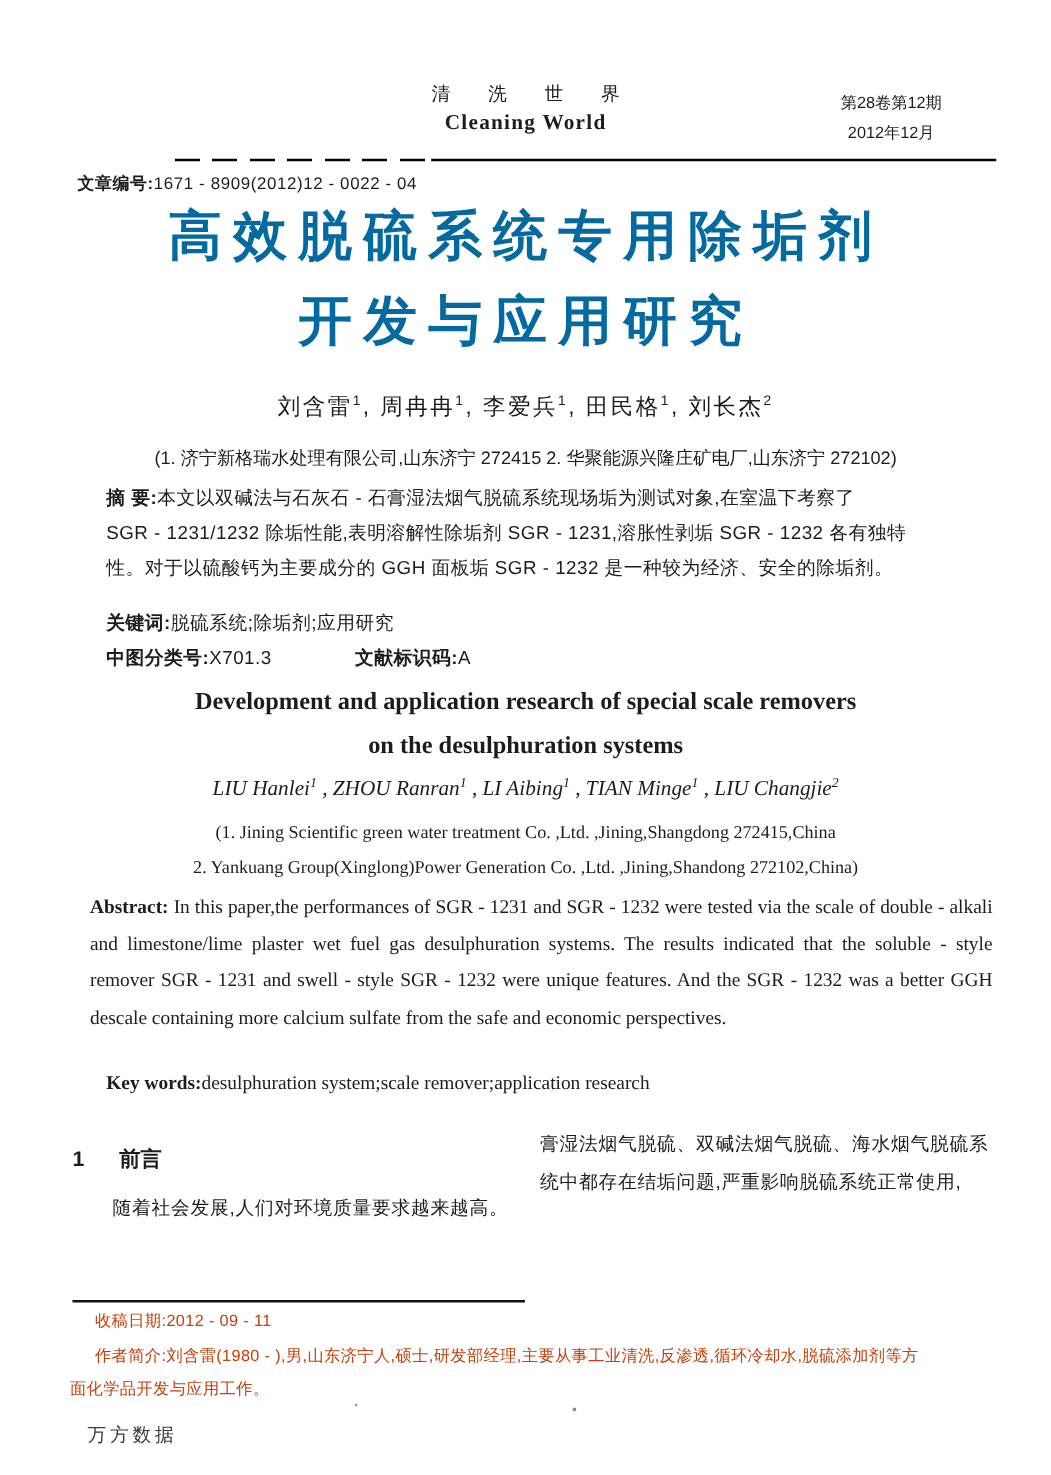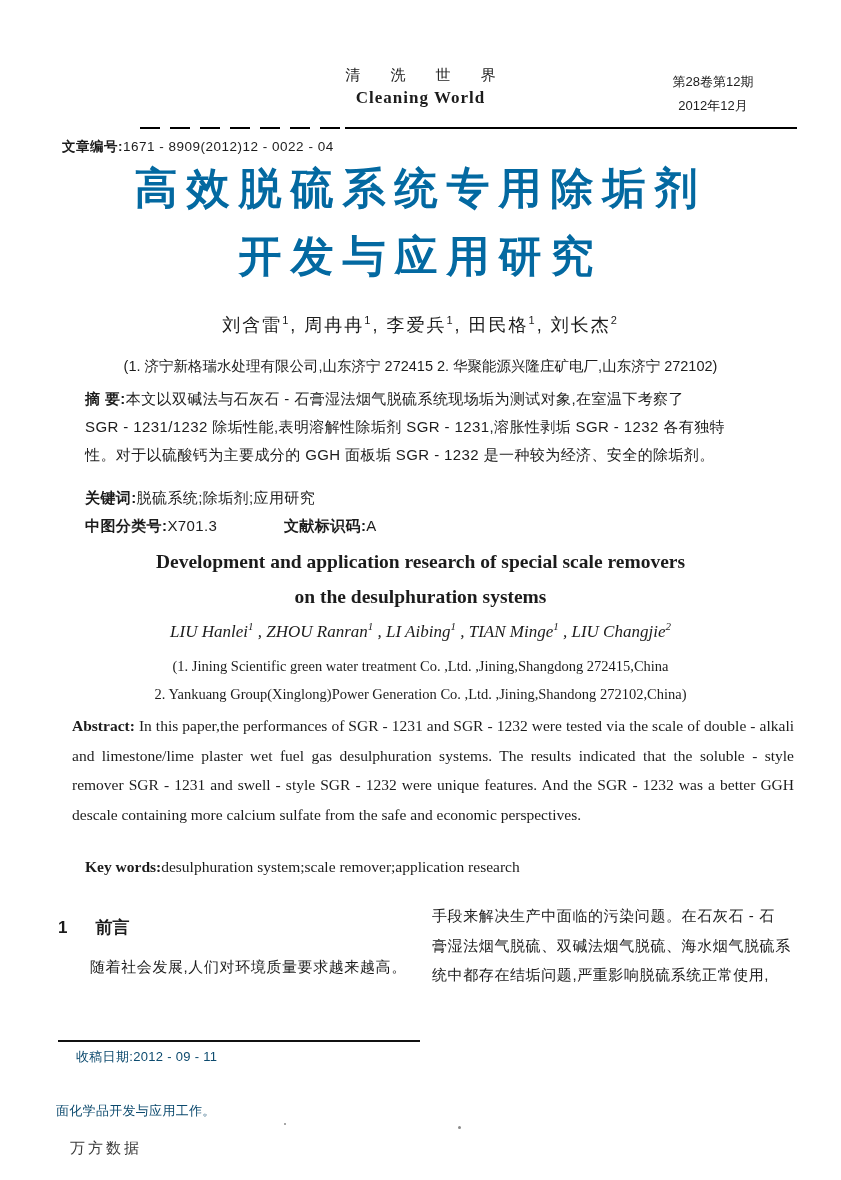--- a/index.html
+++ b/index.html
@@ -46,21 +46,21 @@
   
   .sec-head{left:58px;top:916px;font-size:17px;font-weight:bold;}
   .sec-num{margin-right:28px;}
   .col-left{left:60px;top:952px;width:364px;font-size:15px;}
   .col-left .ln{line-height:29px;height:29px;white-space:nowrap;letter-spacing:0.6px;}
   .indent{padding-left:30px;}
   .col-right{left:432px;top:901px;width:372px;font-size:15px;}
   .col-right .ln{line-height:29.5px;height:29.5px;white-space:nowrap;letter-spacing:0.6px;}
   
   .fn-rule{left:58px;top:1040px;width:362px;height:1.5px;background:#111;}
-  .fn{font-size:13px;color:#0c4a6e;letter-spacing:0.3px;}
+  .fn{font-size:13px;color:#c2410c;letter-spacing:0.3px;}
   .received{left:76px;top:1048px;}
   .bio1{left:76px;top:1076px;white-space:nowrap;}
   .bio2{left:56px;top:1102px;}
   .watermark{left:70px;top:1139px;font-size:15px;color:#3a3a3a;letter-spacing:3px;}
   .speck{background:#8a8a8a;border-radius:50%;}
   .speck1{left:458px;top:1126px;width:3px;height:3px;}
   .speck2{left:284px;top:1123px;width:2px;height:2px;}
 </style>
 </head>
 <body>
@@ -137,31 +137,33 @@
 
   <div class="abs sec-head">
     <span class="sec-num">1</span><span>前言</span>
   </div>
 
   <div class="abs col-left">
     <div class="ln indent">随着社会发展,人们对环境质量要求越来越高。</div>
   </div>
 
   <div class="abs col-right">
-    <div class="ln">手段来解决生产中面临的污染问题。在石灰石 - 石</div>
     <div class="ln">膏湿法烟气脱硫、双碱法烟气脱硫、海水烟气脱硫系</div>
     <div class="ln">统中都存在结垢问题,严重影响脱硫系统正常使用,</div>
   </div>
 
   <div class="abs fn-rule"></div>
 
   <div class="abs fn received">
     <span>收稿日期:</span><span>2012 - 09 - 11</span>
   </div>
 
+  <div class="abs fn bio1">
+    <span>作者简介:</span><span>刘含雷(1980 - ),男,山东济宁人,硕士,研发部经理,主要从事工业清洗,反渗透,循环冷却水,脱硫添加剂等方</span>
+  </div>
   <div class="abs fn bio2">面化学品开发与应用工作。</div>
 
   <div class="abs watermark">万方数据</div>
 
   <div class="abs speck speck1"></div>
   <div class="abs speck speck2"></div>
 
 </div>
 
 </body></html>

